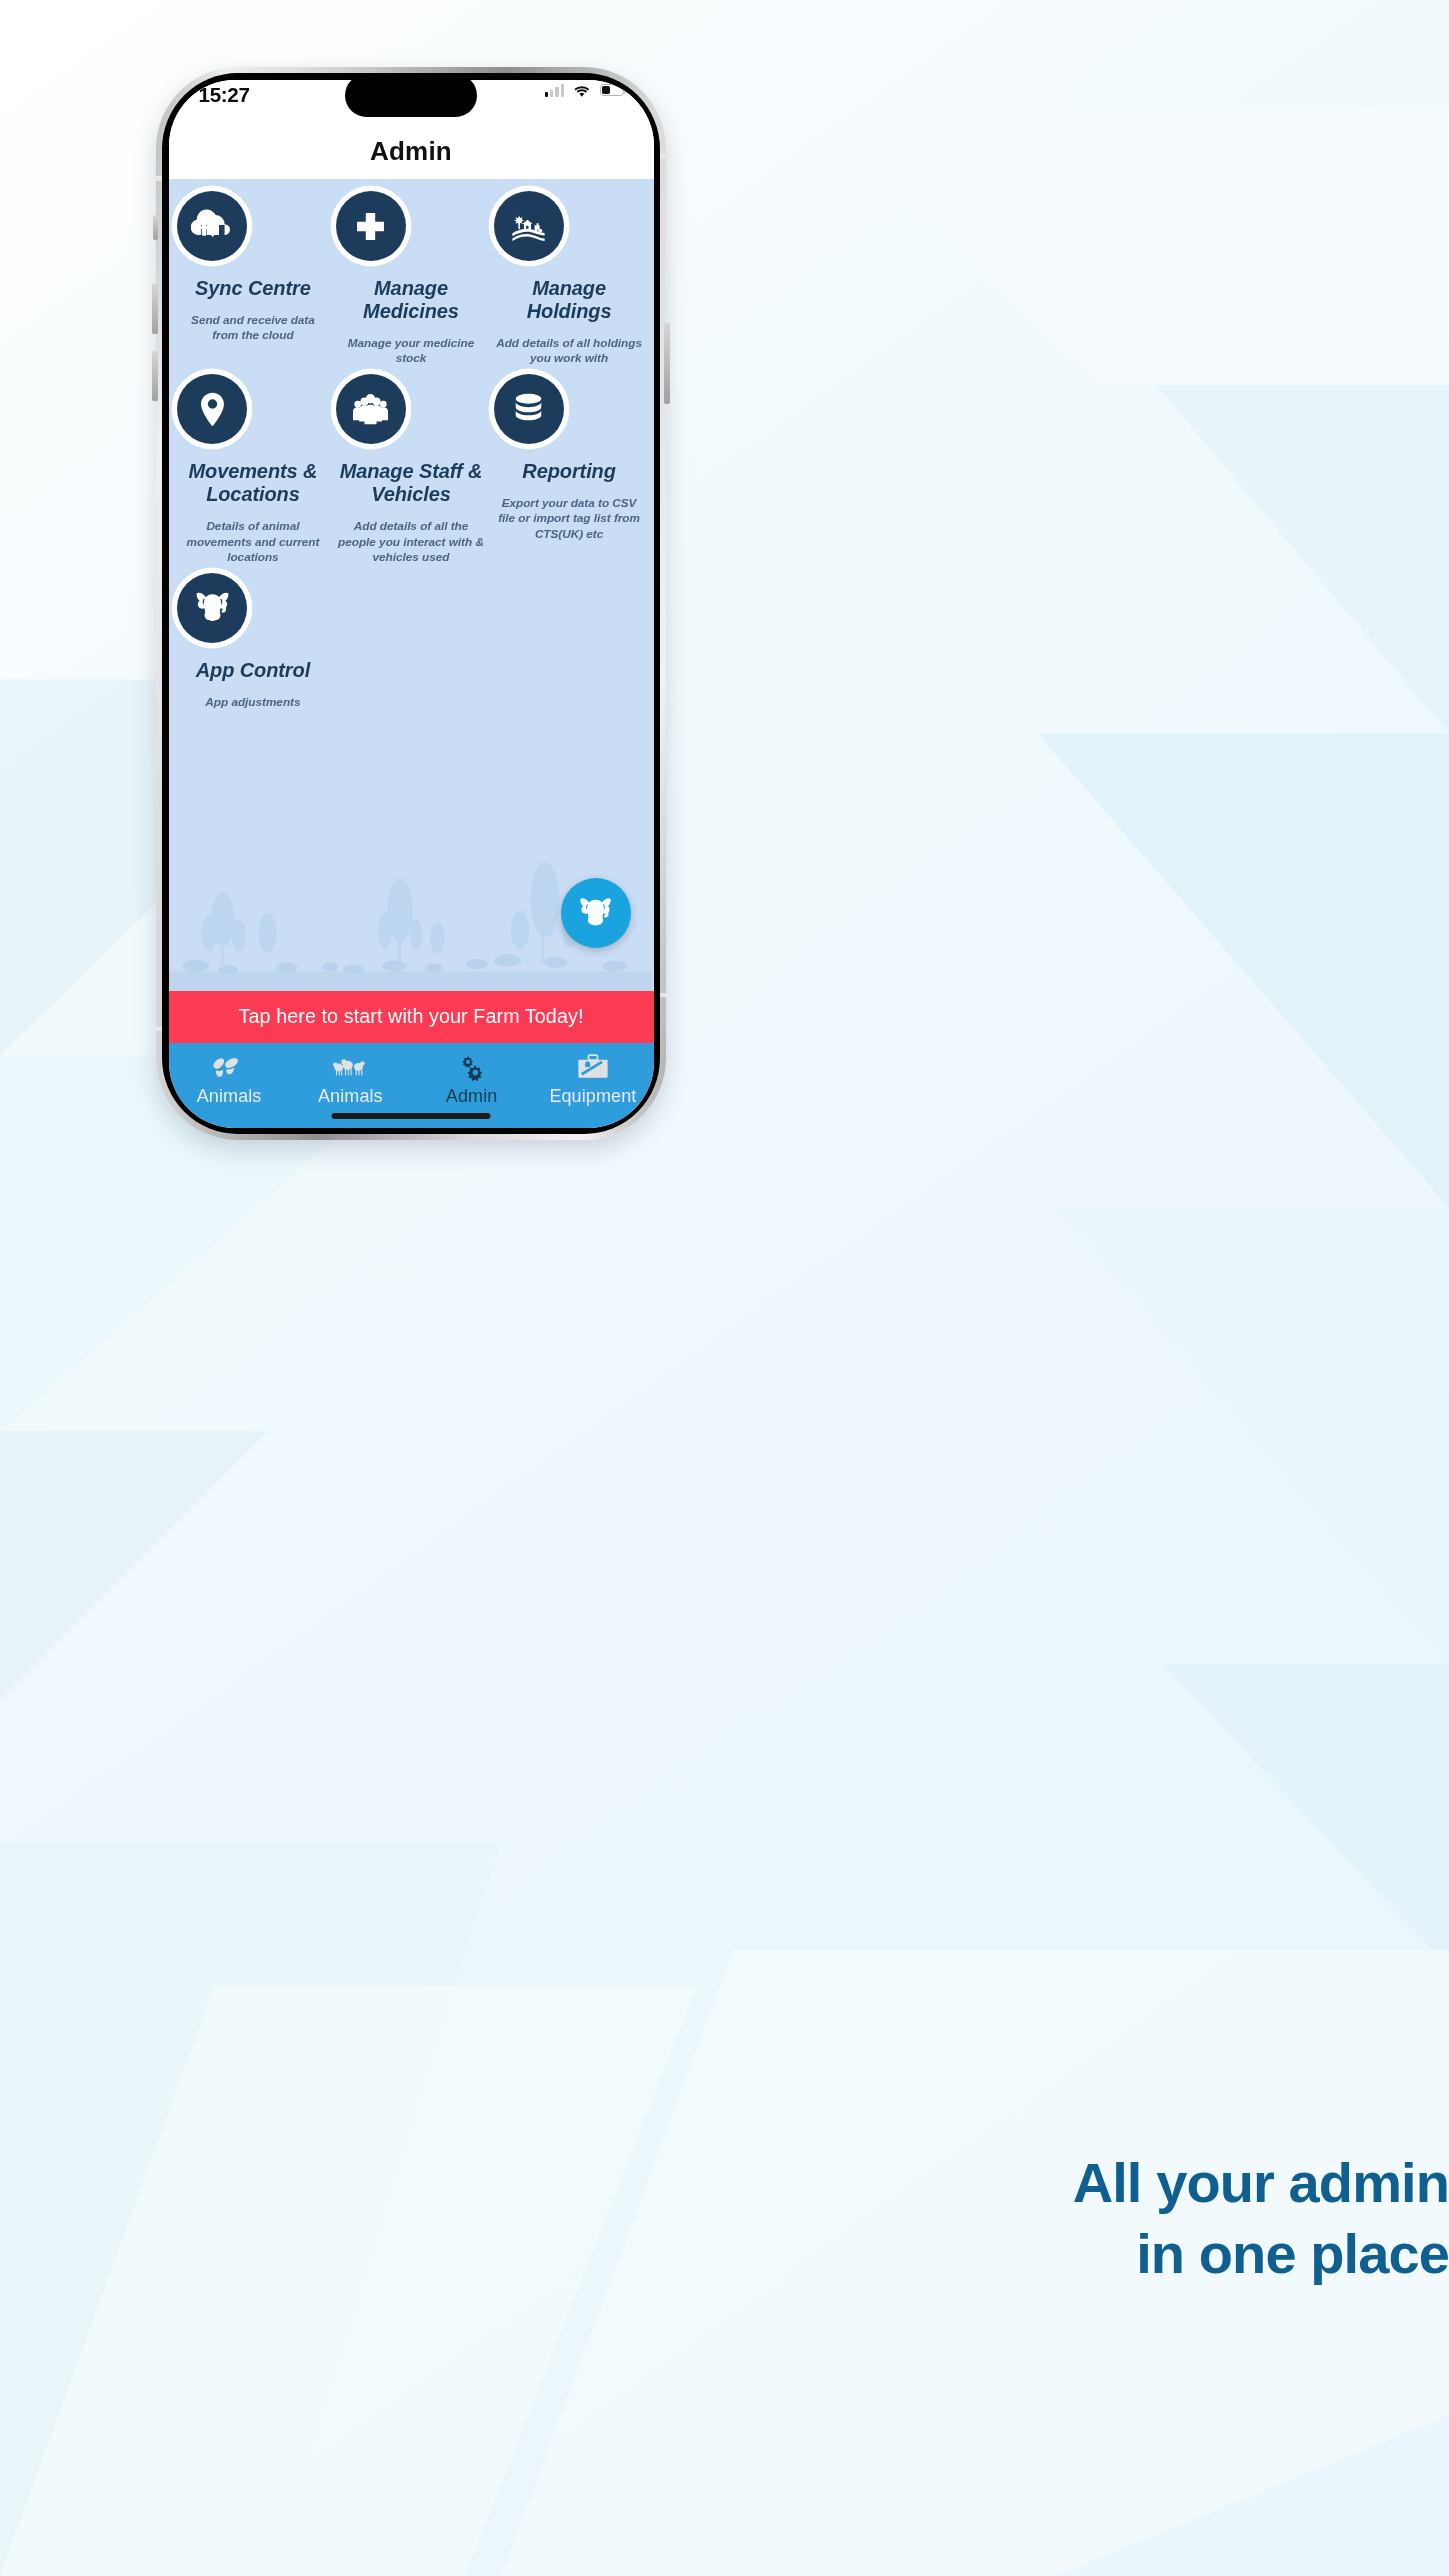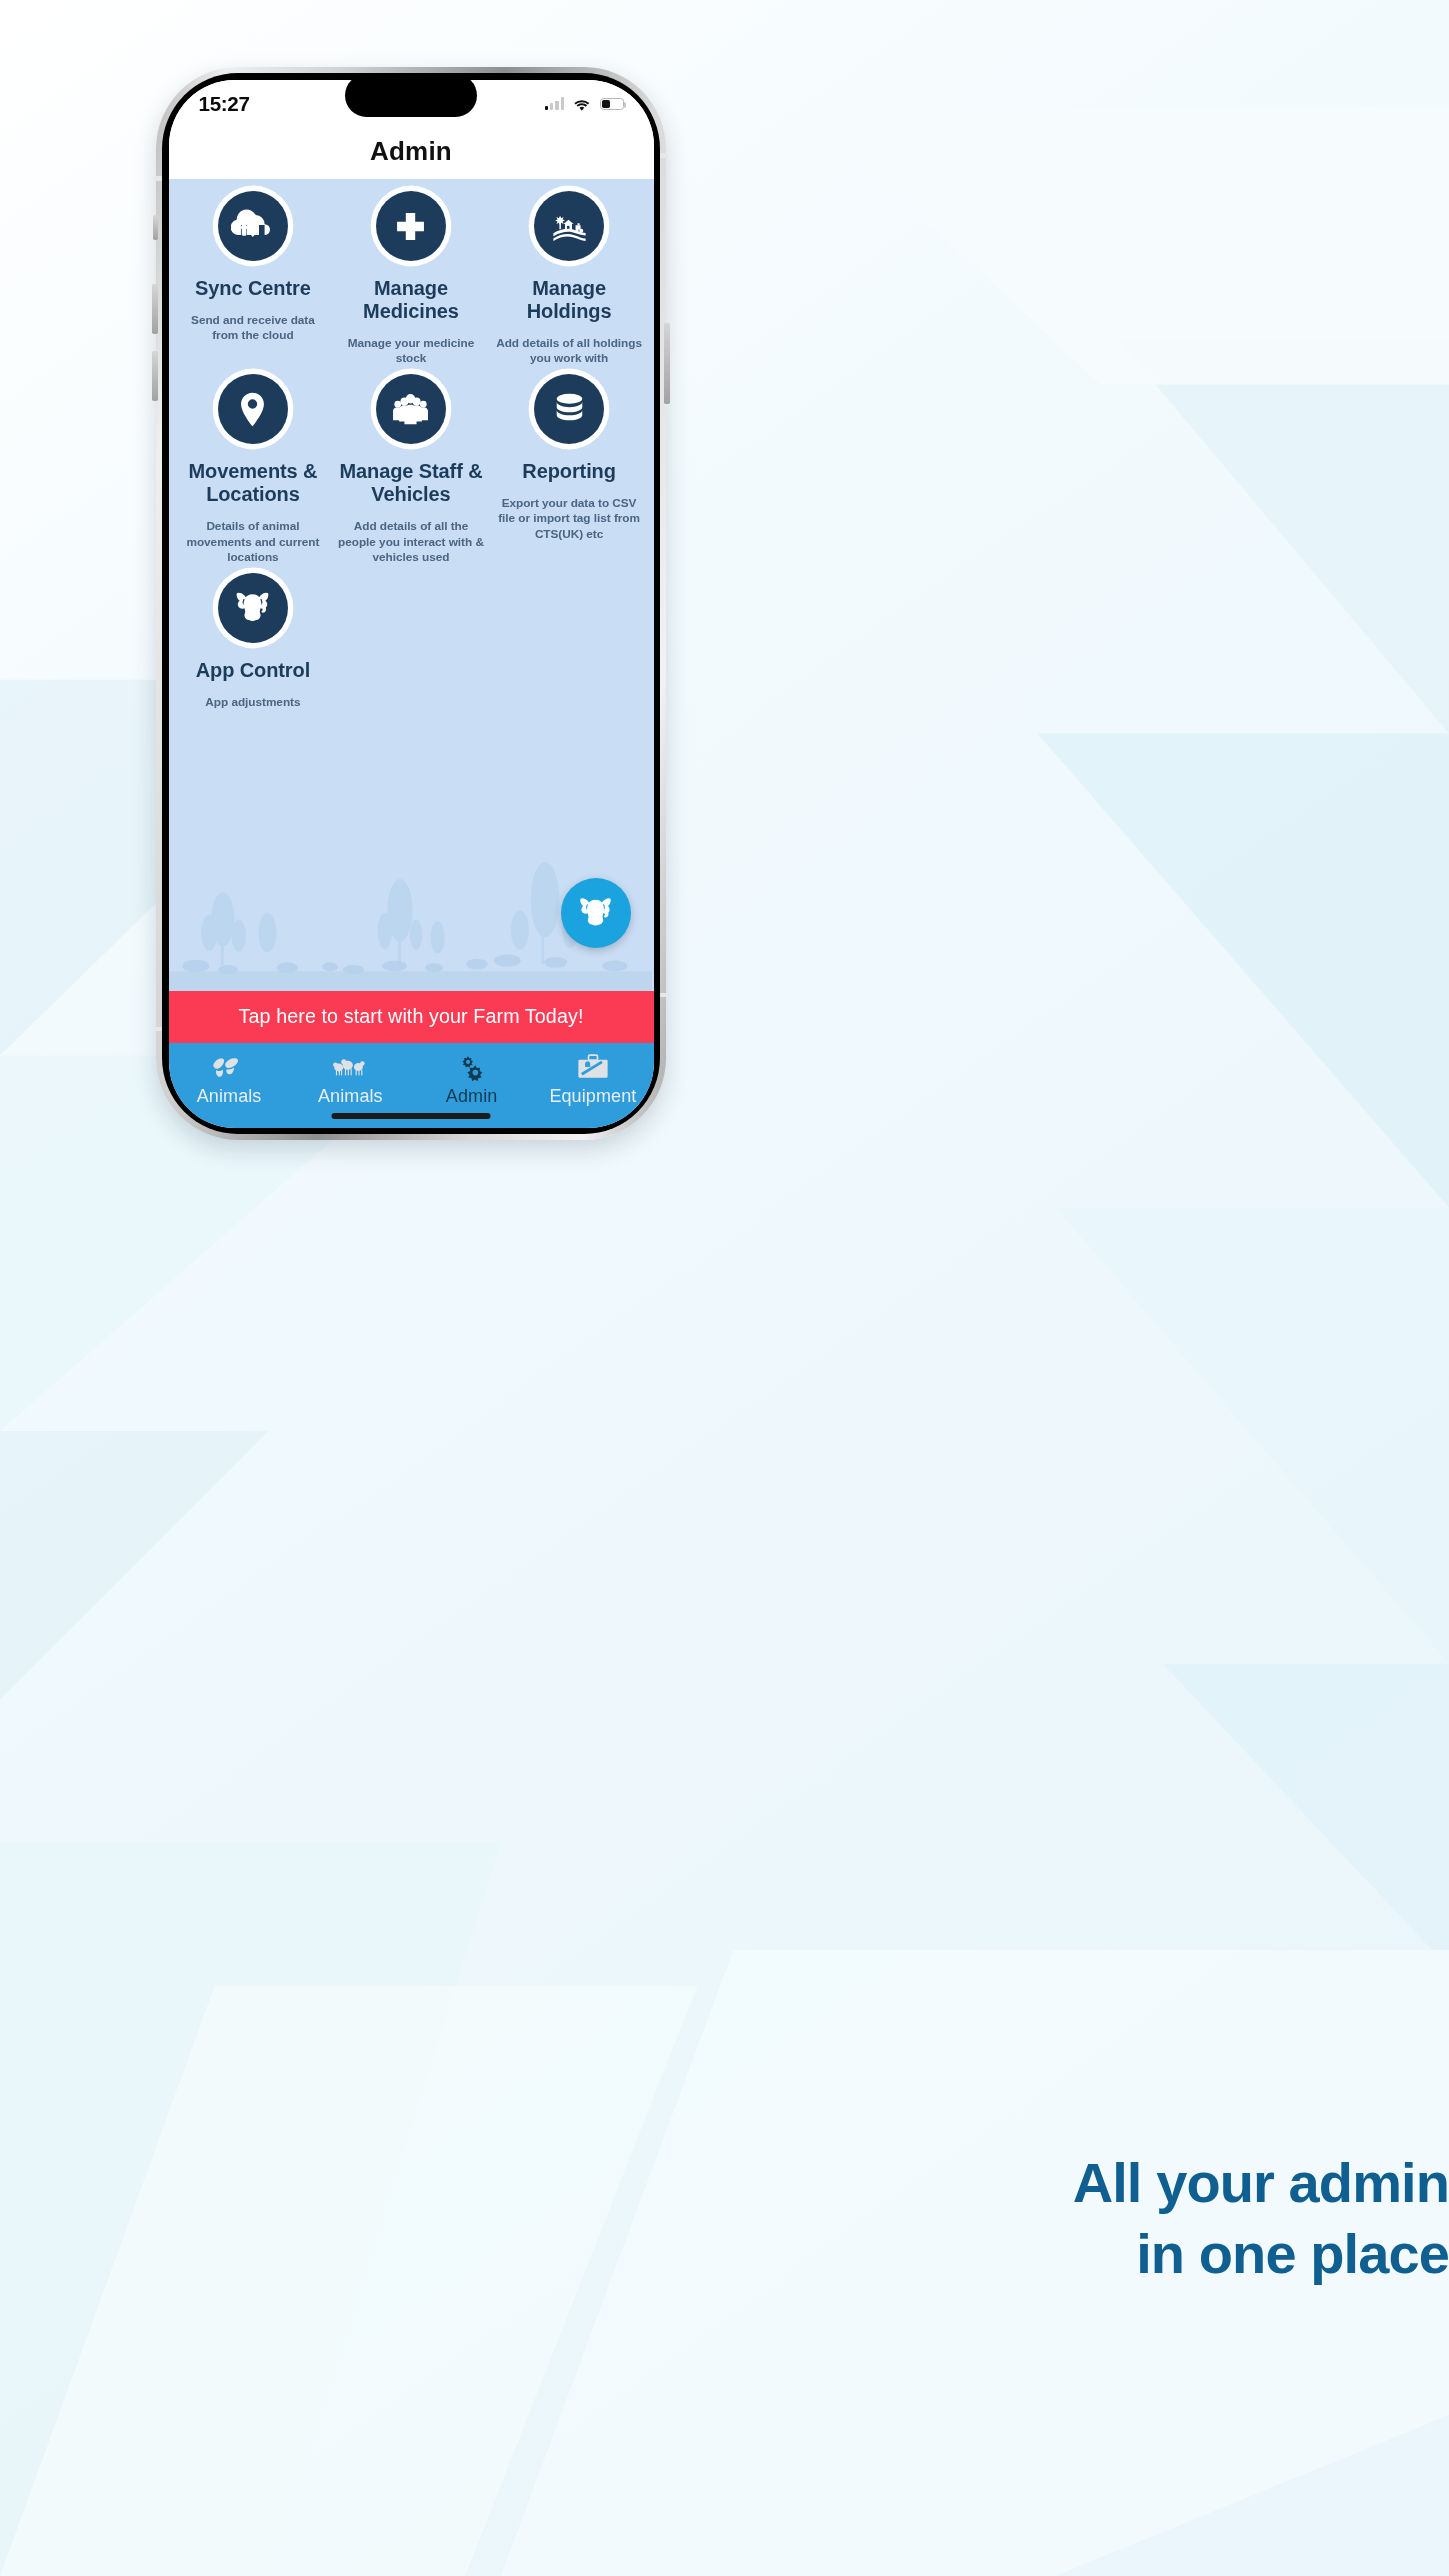--- a/index.html
+++ b/index.html
@@ -49,21 +49,21 @@
   .frame-line{ position:absolute; background:#e7e7e7; }
   .fl-1{ left:-1.8px; top:109px; width:9.8px; height:4.5px; }
   .fl-2{ right:-1.8px; top:86px; width:9.8px; height:4.5px; }
   .fl-3{ left:-1.8px; bottom:109px; width:9.8px; height:4.5px; }
   .fl-4{ right:-1.8px; bottom:143px; width:9.8px; height:4.5px; }
 
   
   .statusbar{
     height:45px; flex:0 0 45px;
     position:relative;
-    display:flex; align-items:center;
+    display:flex; align-items:flex-start;
     background:#fff;
     padding:0 30px;
   }
   .sb-time{ font-size:20.6px; font-weight:700; color:#0b0b0b; letter-spacing:-0.3px; margin-top:3.6px;}
   .notch{
     position:absolute; left:50%; transform:translateX(-50%);
     top:-5.4px; width:132px; height:43px; background:#000; border-radius:23px;
   }
   .sb-right{ margin-left:auto; display:flex; align-items:center; gap:8px; margin-top:3.6px; }
   .bars{ display:flex; align-items:flex-end; gap:2.2px; height:13.4px; }
@@ -91,23 +91,24 @@
     overflow:hidden;
   }
   .grid{
     position:relative; z-index:3;
     display:grid;
     grid-template-columns:repeat(3,1fr);
     padding:12.5px 5.4px 0 5.4px;
     row-gap:7.2px;
   }
   .tile{
-    display:flex; flex-direction:column; align-items:center;
+    display:flex; flex-direction:column; 
     text-align:center; padding:0 3.6px;
     cursor:pointer;
+    font-style:italic;
   }
   .tile.empty{ visibility:hidden; }
   .circ{
     width:70px; height:70px; border-radius:50%;
     background:#1d3c5c;
     display:flex; align-items:center; justify-content:center;
     box-shadow:0 0 0 5.4px #ffffff;
     margin-bottom:16px;
   }
   .circ svg{ width:43px; height:43px; fill:#fff; }

